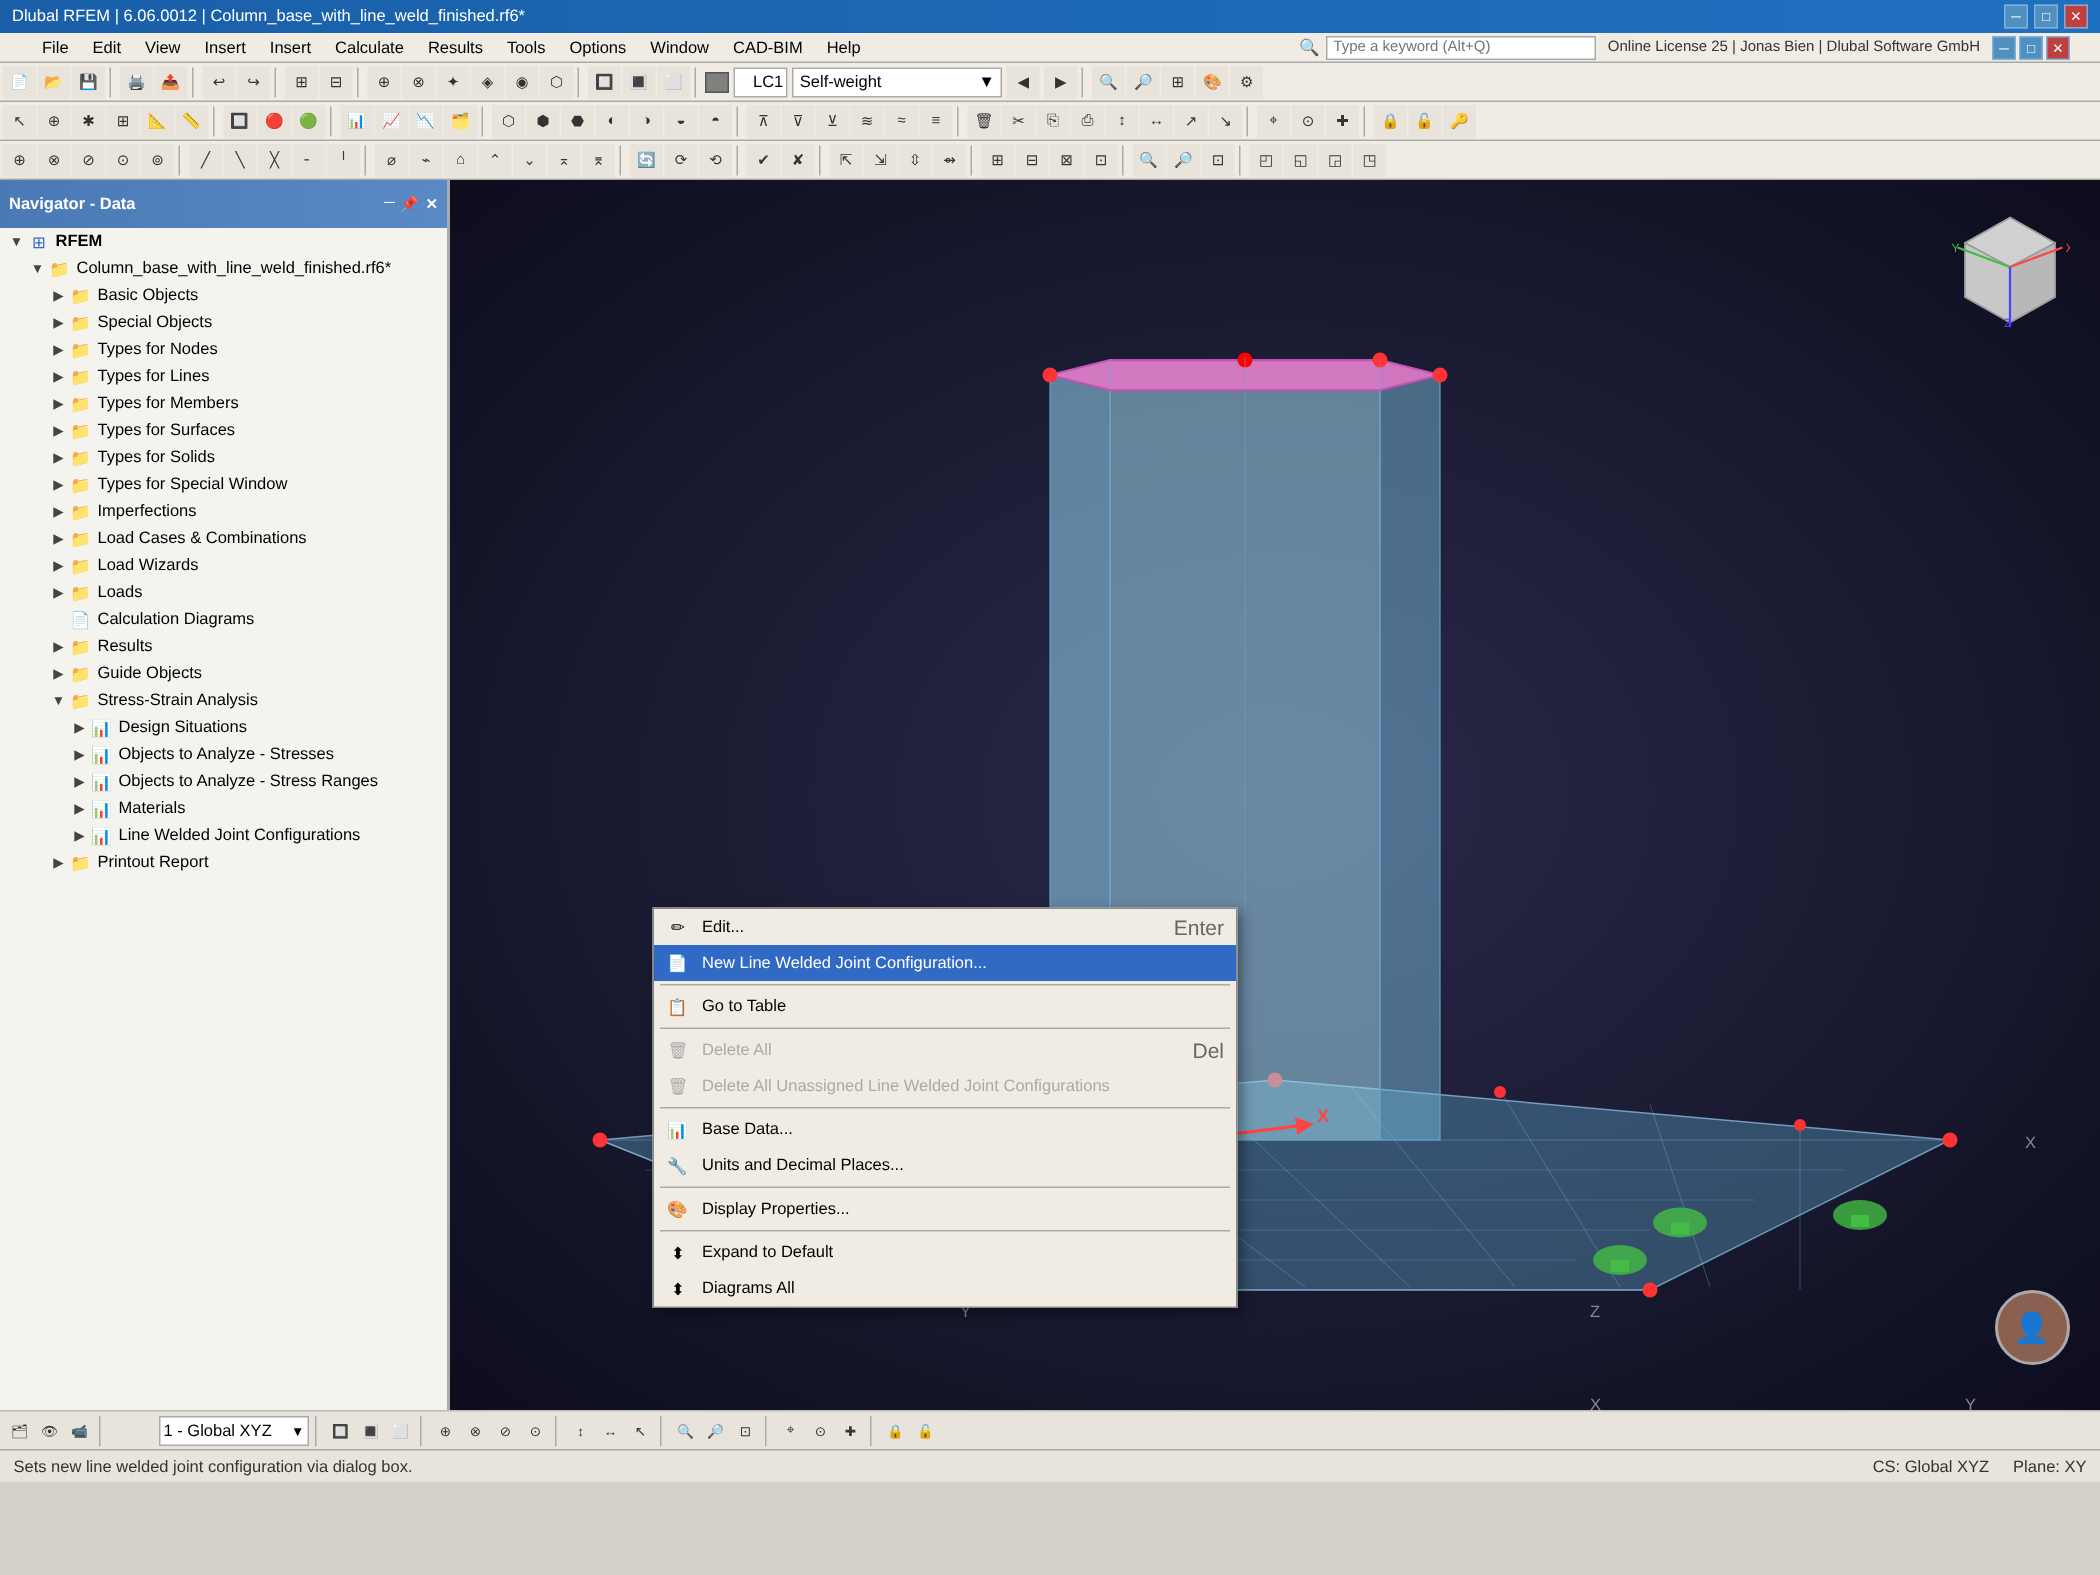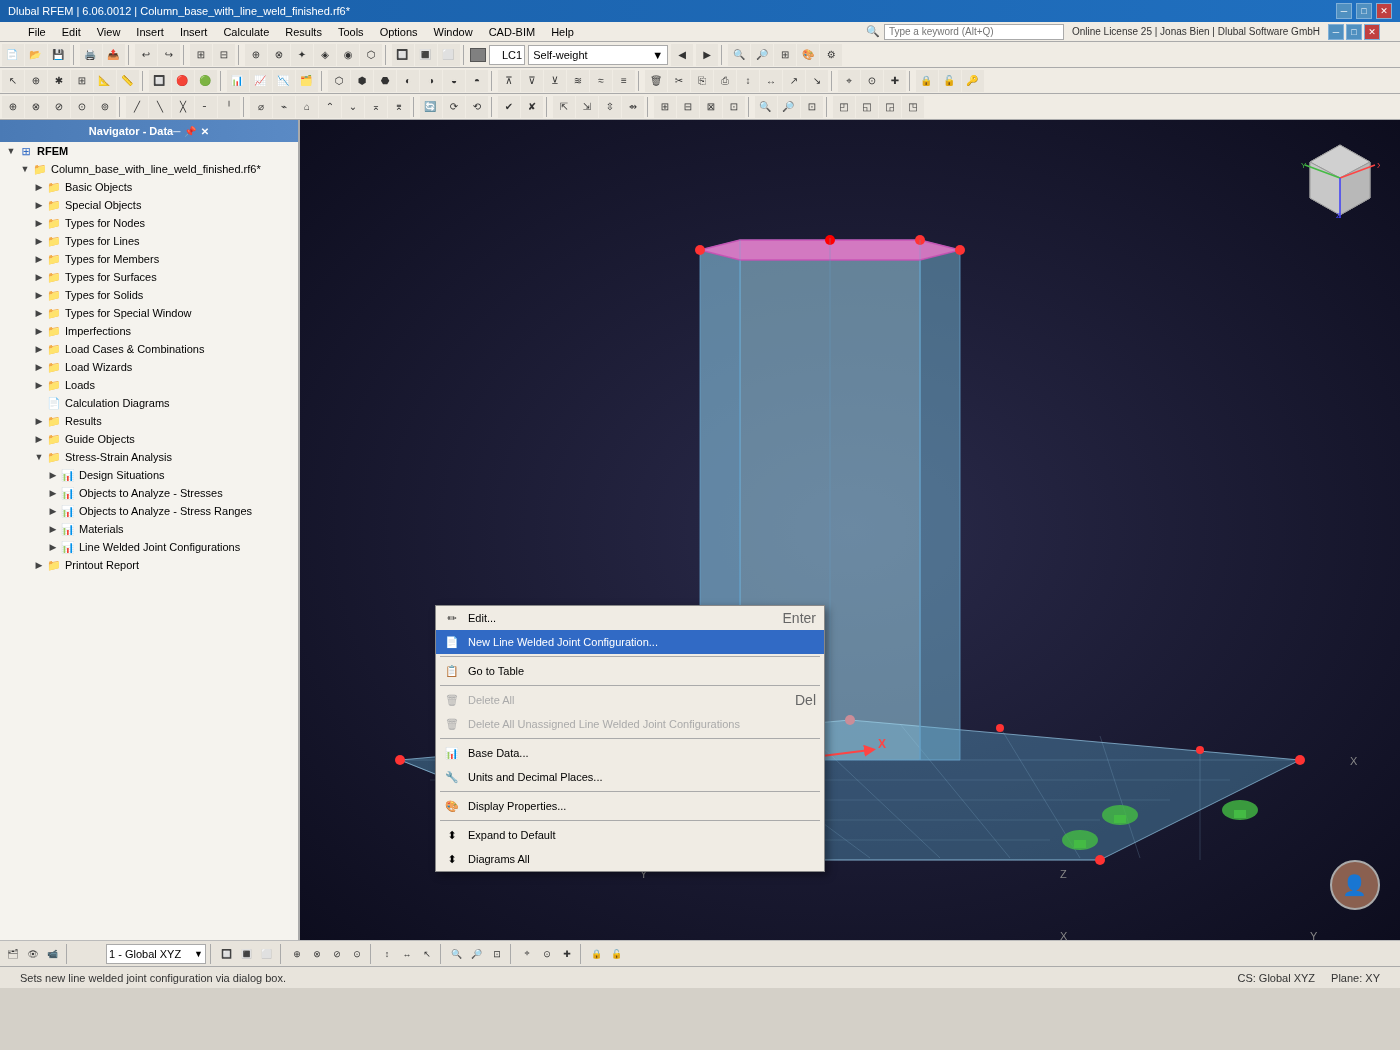--- a/index.html
+++ b/index.html
@@ -75,26 +75,26 @@
     
     #navigator {
       width: 300px;
       background: #f5f3ee;
       border-right: 2px solid #aaa;
       display: flex;
       flex-direction: column;
       overflow: hidden;
     }
     #nav-header {
-      height: 22px;
+      height: 32px;
       background: linear-gradient(to right, #4a7ab5, #5a8ac5);
       color: white;
       display: flex;
       align-items: center;
-      justify-content: center;
+      justify-content: space-between;
       padding: 0 6px;
       font-size: 11px;
       font-weight: bold;
     }
     #nav-header-controls { display: flex; gap: 4px; }
     .nav-ctrl-btn { font-size: 10px; cursor: pointer; color: white; }
 
     #nav-tree {
       flex: 1;
       overflow-y: auto;
@@ -183,21 +183,21 @@
       margin: 2px 4px;
     }
 
     
     #statusbar {
       height: 22px;
       background: #e8e4dc;
       border-top: 1px solid #aaa;
       display: flex;
       align-items: center;
-      padding: 0 20px;
+      padding: 0 9px;
       font-size: 11px;
       color: #333;
       justify-content: space-between;
     }
 
     
     #bottom-toolbar {
       height: 26px;
       background: #e8e4dc;
       border-top: 1px solid #bbb;

